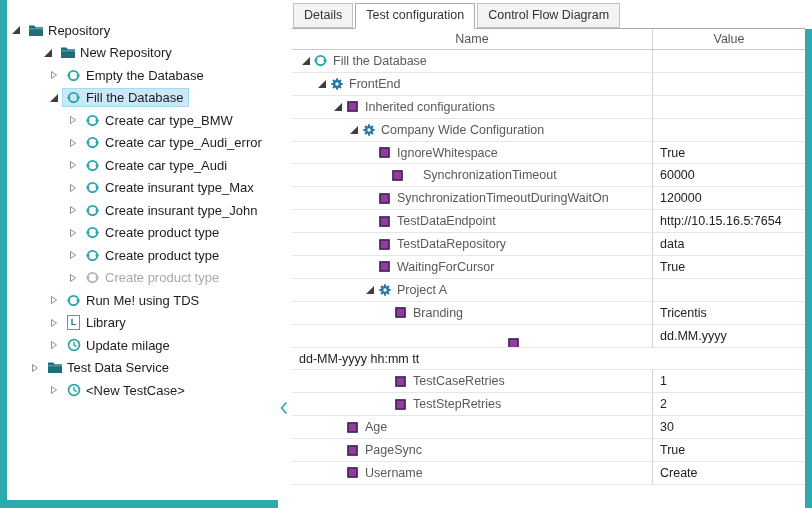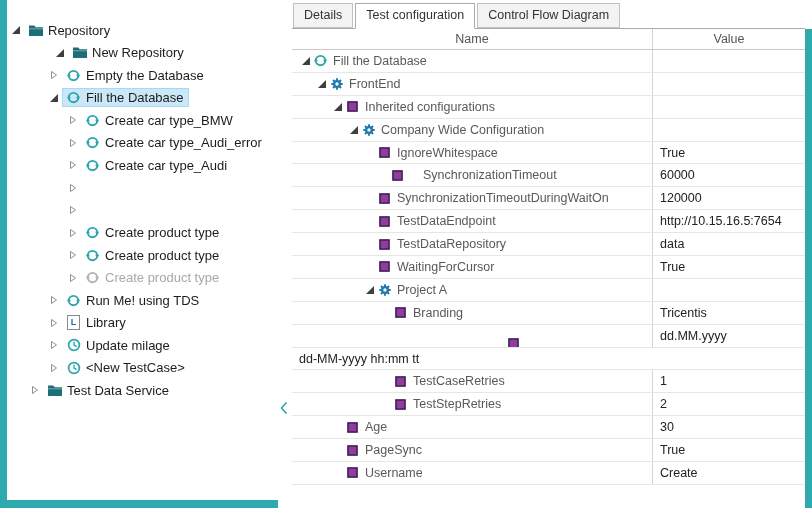--- a/index.html
+++ b/index.html
@@ -70,21 +70,21 @@
         <span class="tree-content">
           <span class="t-icon">
             <svg width="16" height="13" viewBox="0 0 16 13">
               <path d="M1 1.5 L6.2 1.5 L7.8 3.2 L15 3.2 L15 12 L1 12 Z" fill="#1d6e79"></path>
               <path d="M1 4.8 L15 4.8" stroke="rgba(255,255,255,0.4)" stroke-width="1"></path>
             </svg>
           </span>
           <span class="t-label">Repository</span>
         </span>
       </div>
-      <div class="tree-row" style="padding-left: 16px; margin-left: 31px;">
+      <div class="tree-row" style="padding-left: 35px;">
         <span class="expander">
           <svg width="10" height="10" viewBox="0 0 10 10">
             <path d="M9 1 L9 9 L1 9 Z" fill="#3f3f3f"></path>
           </svg>
         </span>
         <span class="tree-content">
           <span class="t-icon">
             <svg width="16" height="13" viewBox="0 0 16 13">
               <path d="M1 1.5 L6.2 1.5 L7.8 3.2 L15 3.2 L15 12 L1 12 Z" fill="#1d6e79"></path>
               <path d="M1 4.8 L15 4.8" stroke="rgba(255,255,255,0.4)" stroke-width="1"></path>
@@ -182,26 +182,48 @@
           </span>
           <span class="t-label">Create car type_Audi</span>
         </span>
       </div>
       <div class="tree-row" style="padding-left: 60px;">
         <span class="expander">
           <svg width="10" height="10" viewBox="0 0 10 10">
             <path d="M2.5 1.5 L7.5 5 L2.5 8.5 Z" fill="#fff" stroke="#8f8f8f" stroke-width="1"></path>
           </svg>
         </span>
+        <span class="tree-content">
+          <span class="t-icon">
+            <svg width="15" height="15" viewBox="0 0 16 16">
+              <path d="M3 8 A5 5 0 0 1 13 8" fill="none" stroke="#2aa7ad" stroke-width="2"></path>
+              <polygon points="10.8,7.2 15.2,7.2 13,10.8" fill="#2aa7ad"></polygon>
+              <path d="M13 8 A5 5 0 0 1 3 8" fill="none" stroke="#2aa7ad" stroke-width="2"></path>
+              <polygon points="0.8,8.8 5.2,8.8 3,5.2" fill="#2aa7ad"></polygon>
+            </svg>
+          </span>
+          <span class="t-label">Create insurant type_Max</span>
+        </span>
       </div>
       <div class="tree-row" style="padding-left: 60px;">
         <span class="expander">
           <svg width="10" height="10" viewBox="0 0 10 10">
             <path d="M2.5 1.5 L7.5 5 L2.5 8.5 Z" fill="#fff" stroke="#8f8f8f" stroke-width="1"></path>
           </svg>
+        </span>
+        <span class="tree-content">
+          <span class="t-icon">
+            <svg width="15" height="15" viewBox="0 0 16 16">
+              <path d="M3 8 A5 5 0 0 1 13 8" fill="none" stroke="#2aa7ad" stroke-width="2"></path>
+              <polygon points="10.8,7.2 15.2,7.2 13,10.8" fill="#2aa7ad"></polygon>
+              <path d="M13 8 A5 5 0 0 1 3 8" fill="none" stroke="#2aa7ad" stroke-width="2"></path>
+              <polygon points="0.8,8.8 5.2,8.8 3,5.2" fill="#2aa7ad"></polygon>
+            </svg>
+          </span>
+          <span class="t-label">Create insurant type_John</span>
         </span>
       </div>
       <div class="tree-row" style="padding-left: 60px;">
         <span class="expander">
           <svg width="10" height="10" viewBox="0 0 10 10">
             <path d="M2.5 1.5 L7.5 5 L2.5 8.5 Z" fill="#fff" stroke="#8f8f8f" stroke-width="1"></path>
           </svg>
         </span>
         <span class="tree-content">
           <span class="t-icon">
@@ -291,50 +313,50 @@
         <span class="tree-content">
           <span class="t-icon">
             <svg width="14" height="14" viewBox="0 0 14 14">
               <circle cx="7" cy="7" r="5.4" fill="none" stroke="#2aa7ad" stroke-width="1.7"></circle>
               <path d="M7 3.8 L7 7 L9.6 8.6" fill="none" stroke="#2aa7ad" stroke-width="1.4"></path>
             </svg>
           </span>
           <span class="t-label">Update milage</span>
         </span>
       </div>
+      <div class="tree-row" style="padding-left: 22px;">
+        <span class="expander">
+          <svg width="10" height="10" viewBox="0 0 10 10">
+            <path d="M2.5 1.5 L7.5 5 L2.5 8.5 Z" fill="#fff" stroke="#8f8f8f" stroke-width="1"></path>
+          </svg>
+        </span>
+        <span class="tree-content">
+          <span class="t-icon">
+            <svg width="16" height="13" viewBox="0 0 16 13">
+              <path d="M1 1.5 L6.2 1.5 L7.8 3.2 L15 3.2 L15 12 L1 12 Z" fill="#1d6e79"></path>
+              <path d="M1 4.8 L15 4.8" stroke="rgba(255,255,255,0.4)" stroke-width="1"></path>
+            </svg>
+          </span>
+          <span class="t-label">Test Data Service</span>
+        </span>
+      </div>
       <div class="tree-row" style="padding-left: 41px;">
         <span class="expander">
           <svg width="10" height="10" viewBox="0 0 10 10">
             <path d="M2.5 1.5 L7.5 5 L2.5 8.5 Z" fill="#fff" stroke="#8f8f8f" stroke-width="1"></path>
           </svg>
         </span>
         <span class="tree-content">
           <span class="t-icon">
             <svg width="14" height="14" viewBox="0 0 14 14">
               <circle cx="7" cy="7" r="5.4" fill="none" stroke="#2aa7ad" stroke-width="1.7"></circle>
               <path d="M7 3.8 L7 7 L9.6 8.6" fill="none" stroke="#2aa7ad" stroke-width="1.4"></path>
             </svg>
           </span>
           <span class="t-label">&lt;New TestCase&gt;</span>
-        </span>
-      </div>
-      <div class="tree-row" style="padding-left: 22px;">
-        <span class="expander">
-          <svg width="10" height="10" viewBox="0 0 10 10">
-            <path d="M2.5 1.5 L7.5 5 L2.5 8.5 Z" fill="#fff" stroke="#8f8f8f" stroke-width="1"></path>
-          </svg>
-        </span>
-        <span class="tree-content">
-          <span class="t-icon">
-            <svg width="16" height="13" viewBox="0 0 16 13">
-              <path d="M1 1.5 L6.2 1.5 L7.8 3.2 L15 3.2 L15 12 L1 12 Z" fill="#1d6e79"></path>
-              <path d="M1 4.8 L15 4.8" stroke="rgba(255,255,255,0.4)" stroke-width="1"></path>
-            </svg>
-          </span>
-          <span class="t-label">Test Data Service</span>
         </span>
       </div>
     </div>
 
   <div class="splitter-chevron">
     <svg width="8" height="14" viewBox="0 0 8 14">
         <path d="M6.5 1.5 L1.5 7 L6.5 12.5" fill="none" stroke="#2aa7ad" stroke-width="1.6"></path>
       </svg>
   </div>
 

